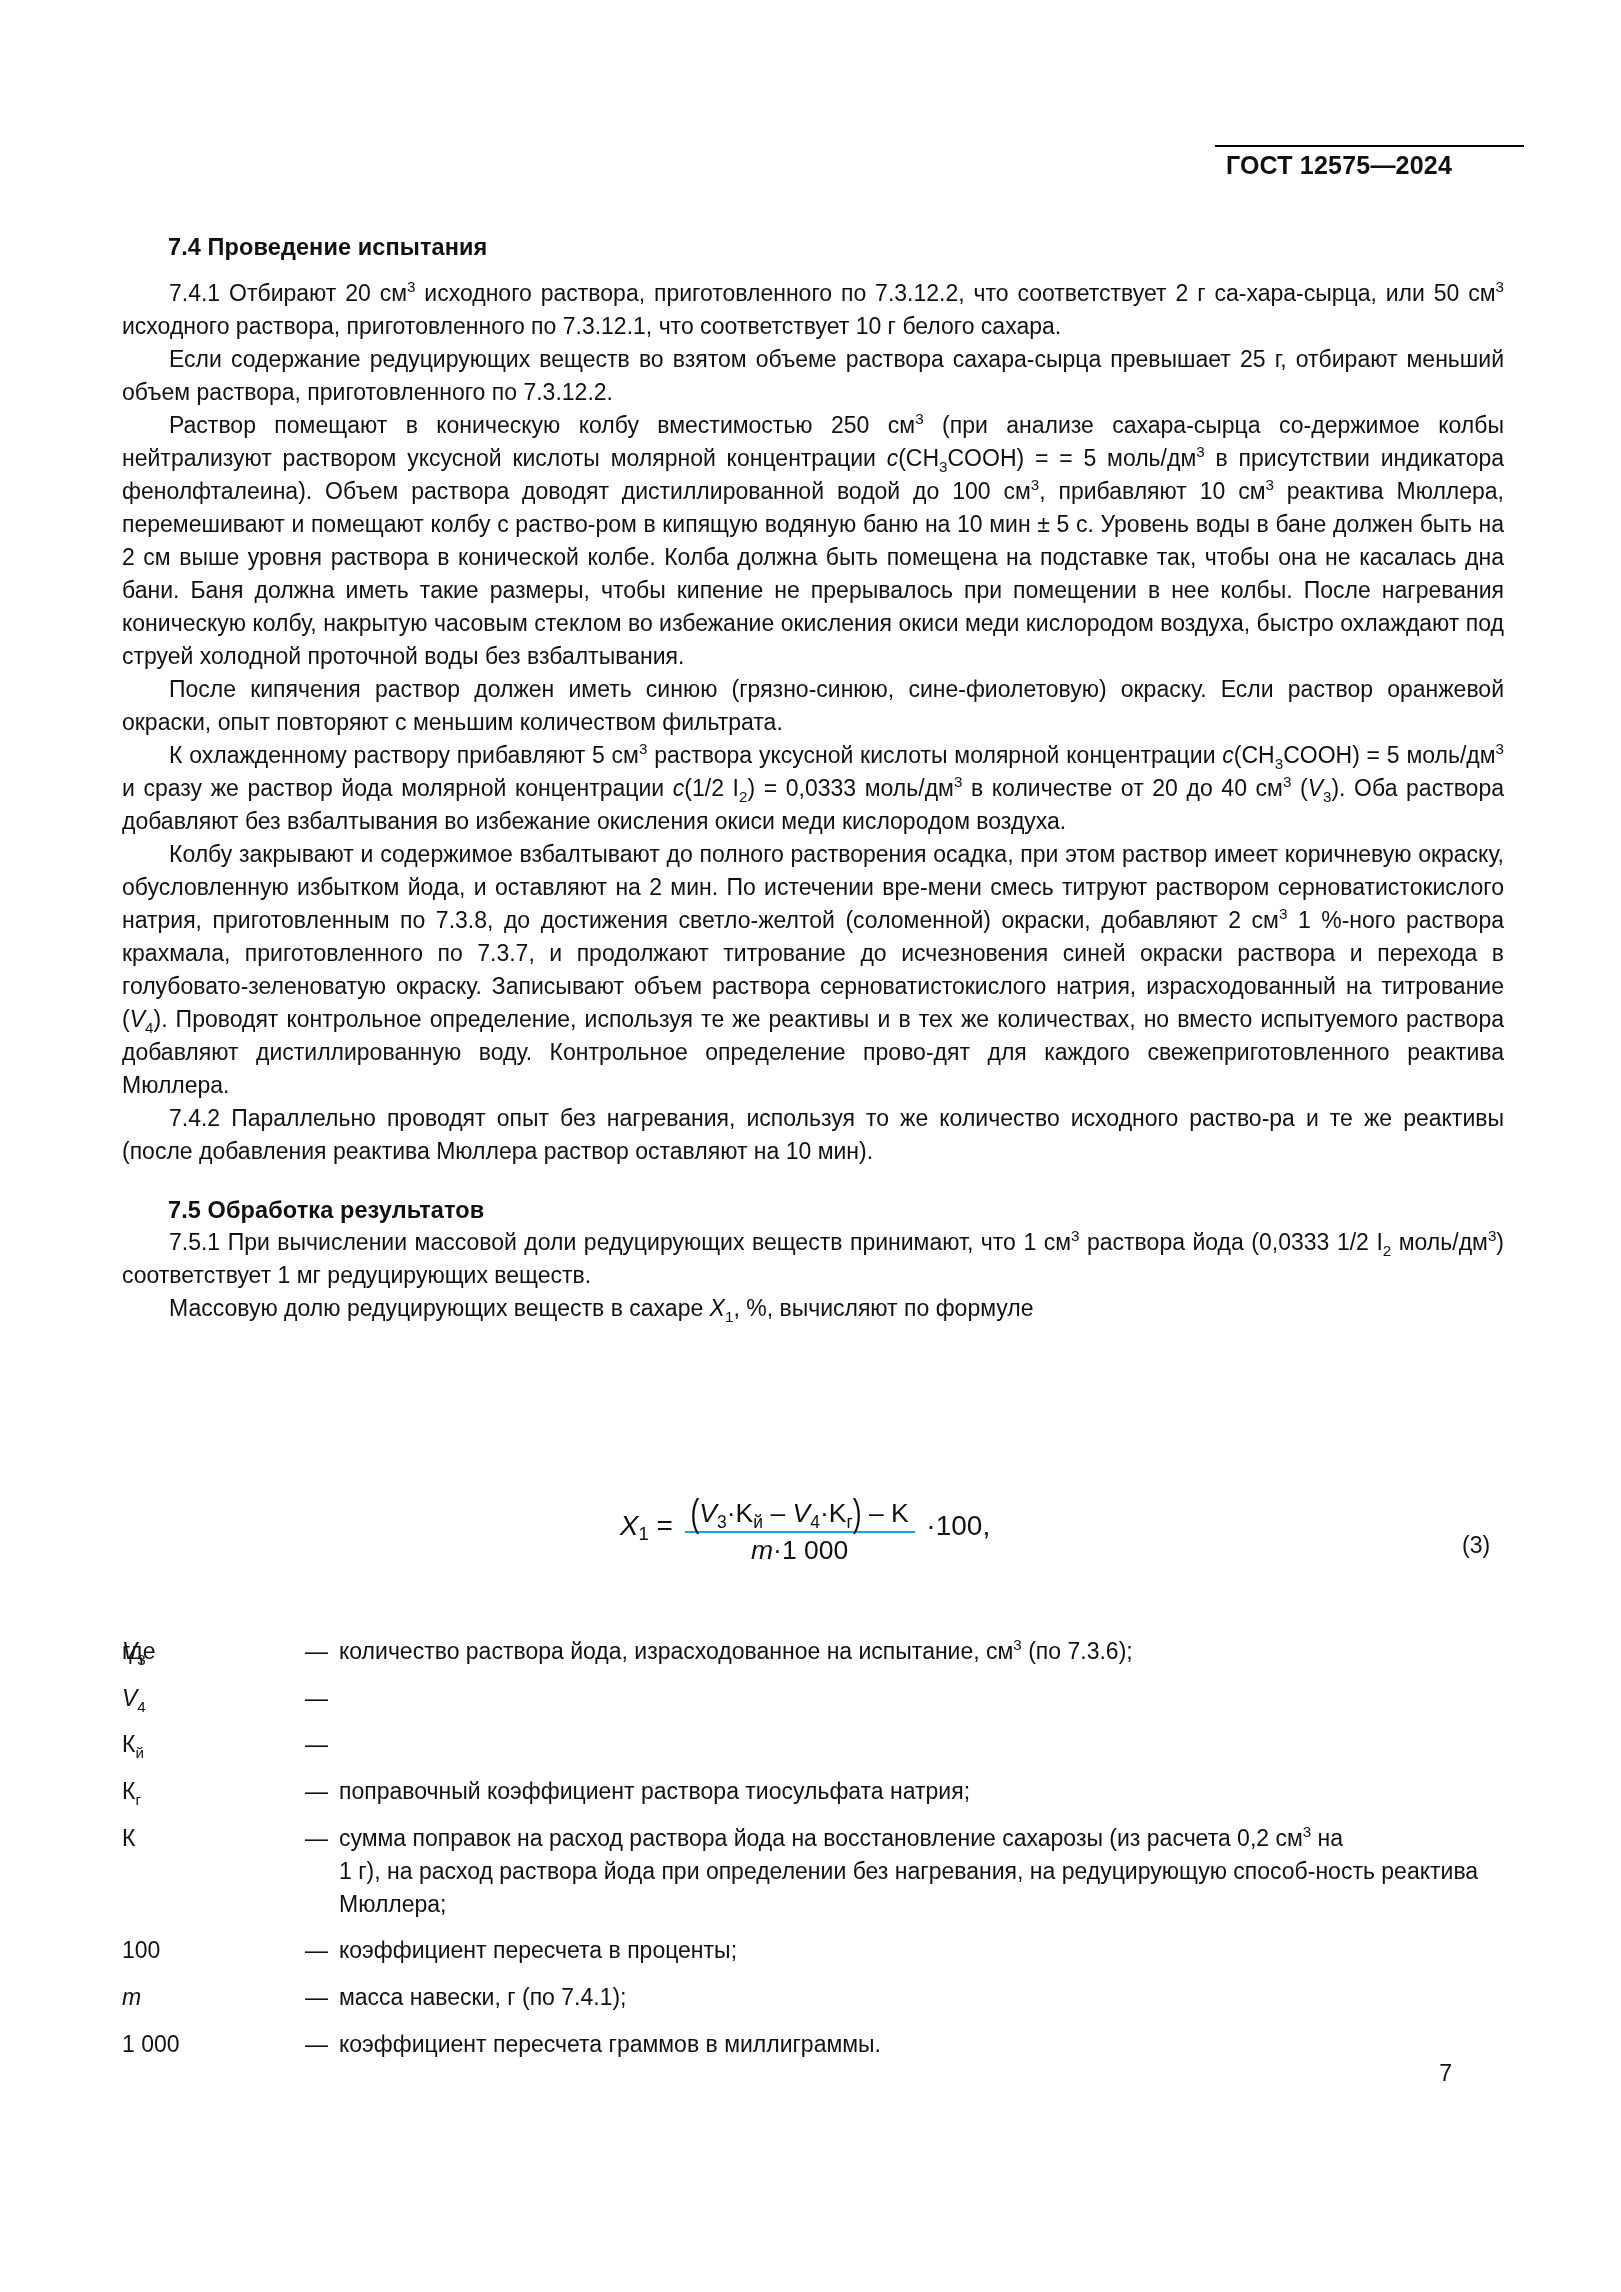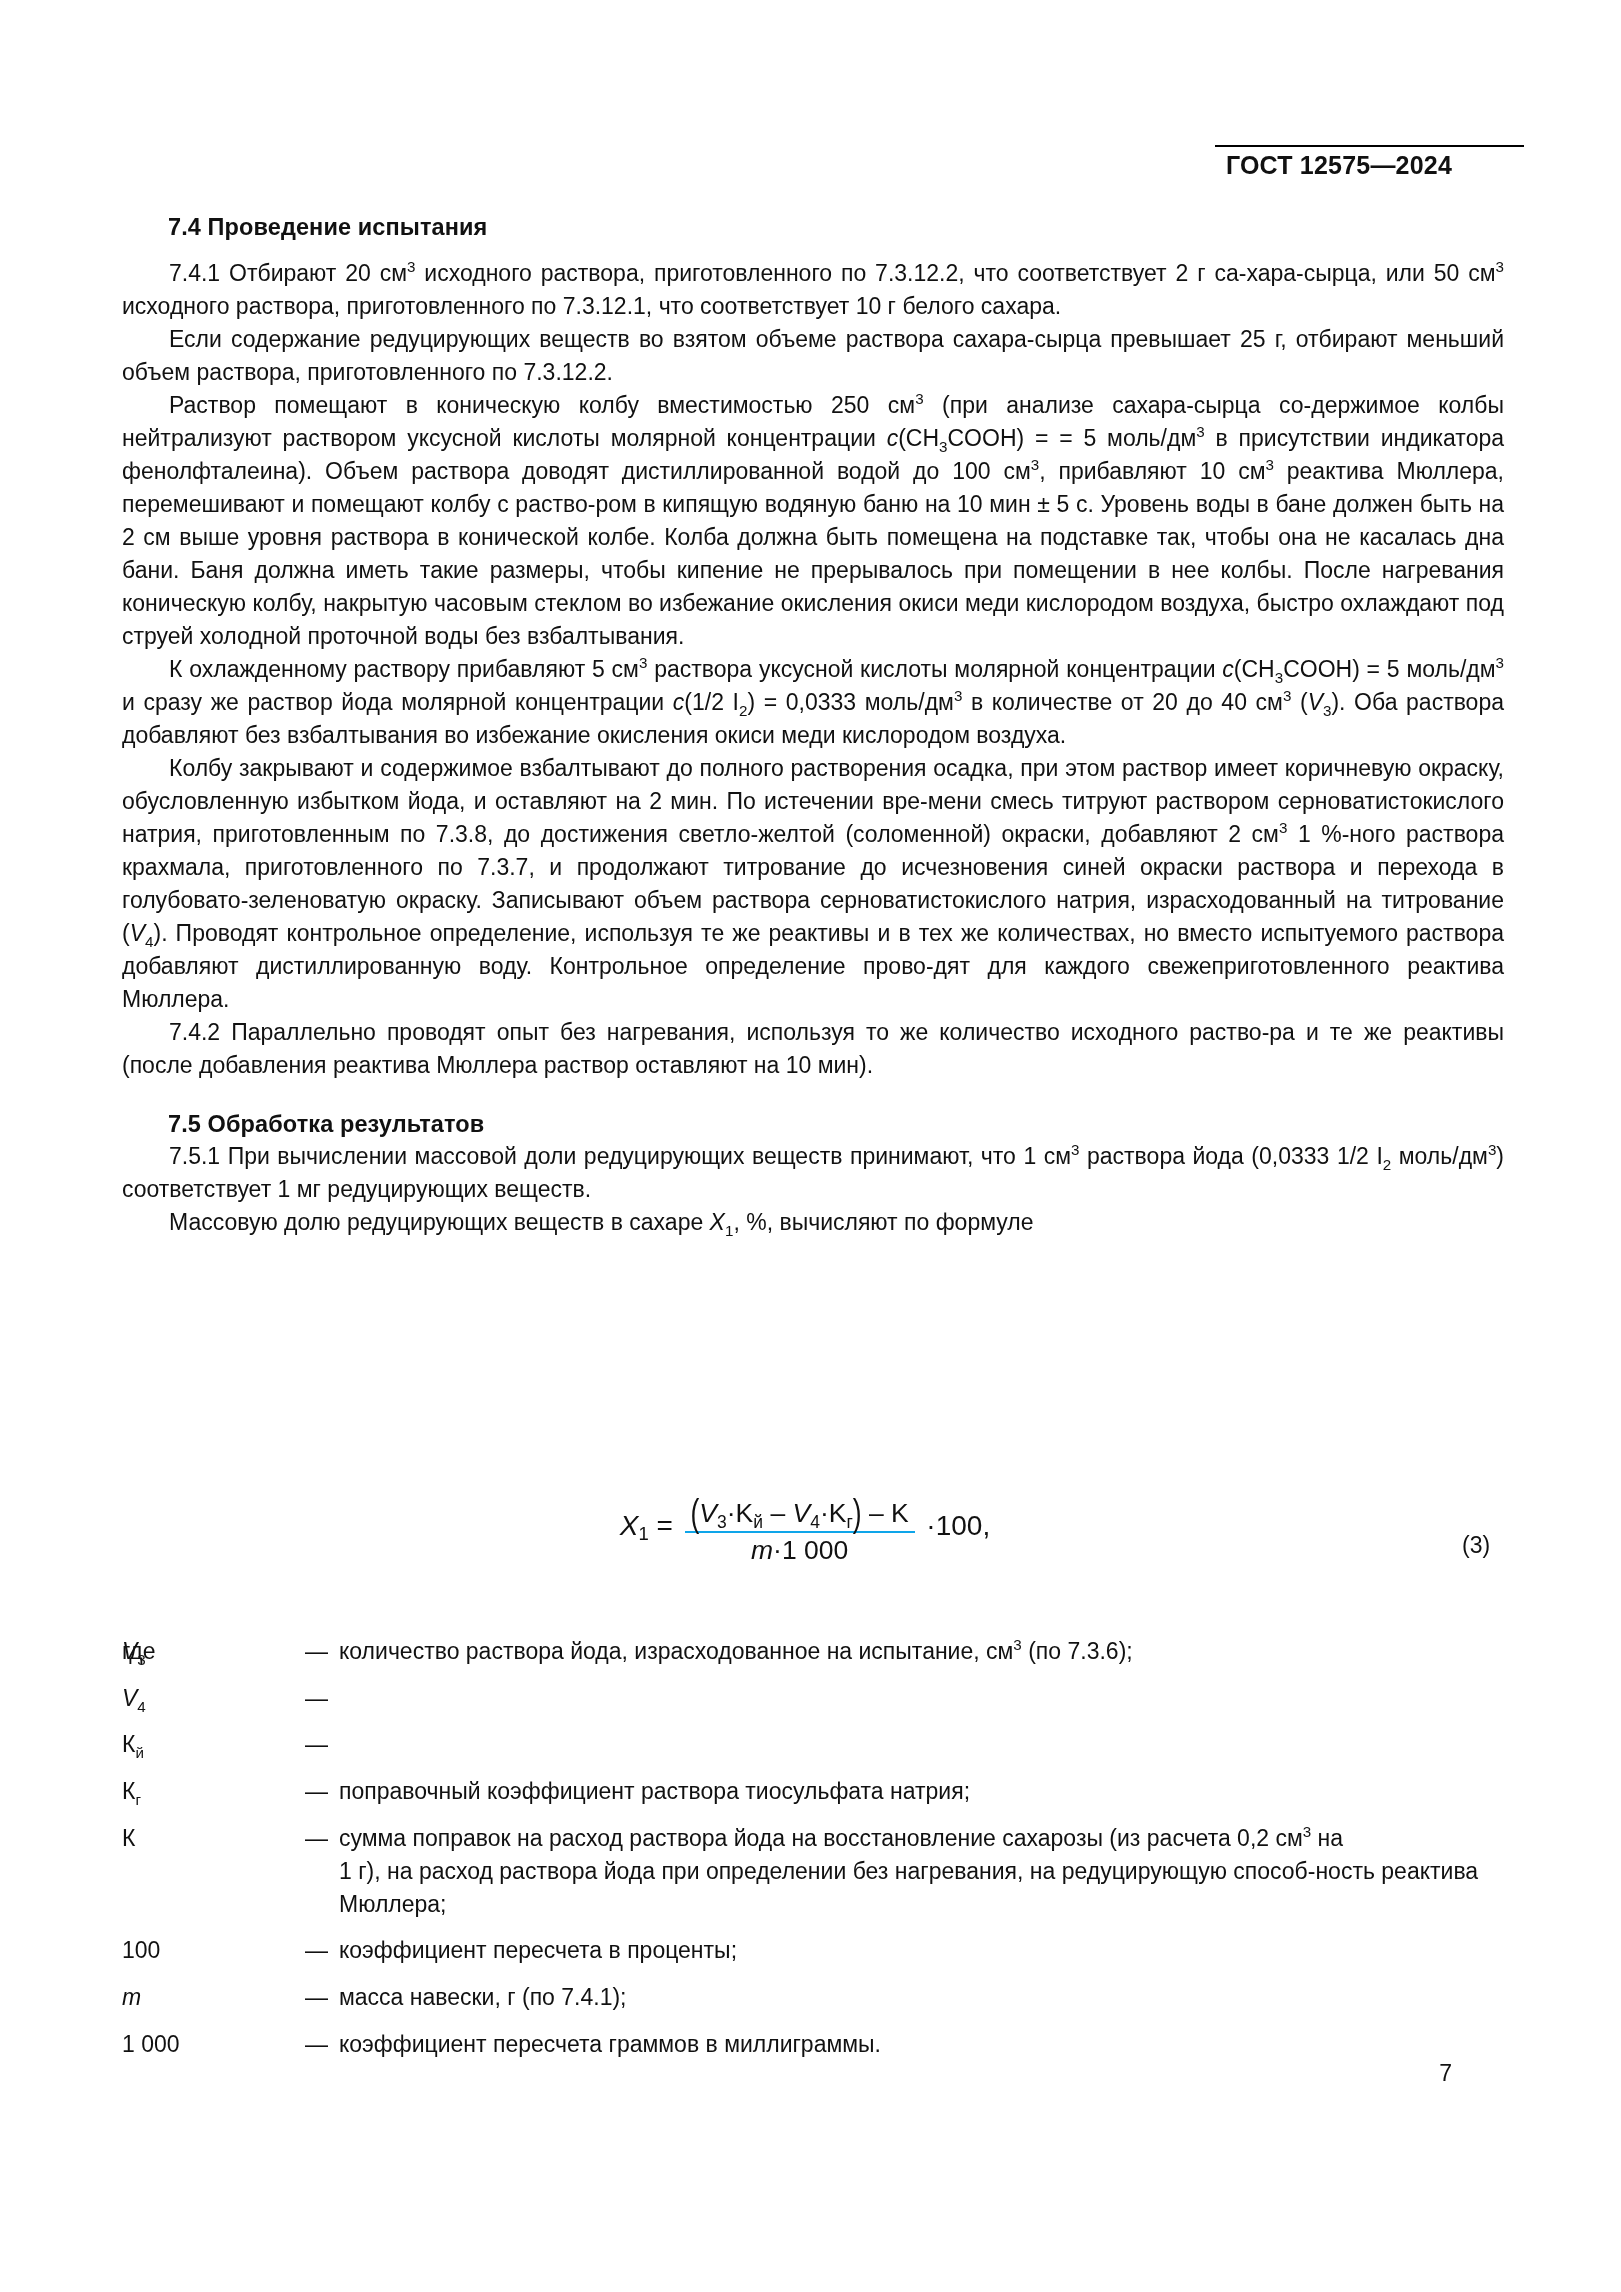--- a/index.html
+++ b/index.html
@@ -40,21 +40,21 @@
     right: 0px;
     font-size: 25px;
     font-weight: bold;
     letter-spacing: 0.2px;
     white-space: nowrap;
   }
 
   
   .content {
     position: absolute;
-    top: 214px;
+    top: 234px;
     left: 122px;
     width: 1382px;
   }
 
   h3.sec {
     font-size: 23.5px;
     font-weight: bold;
     margin: 0 0 15.7px 0;
     padding-left: 46px;
     letter-spacing: 0.1px;
@@ -192,20 +192,21 @@
   <div class="content">
 
     <h3 class="sec">7.4  Проведение испытания</h3>
 
     <p class="para ind"><span>7.4.1  Отбирают 20 см</span><sup>3</sup><span> исходного раствора, приготовленного по 7.3.12.2, что соответствует 2 г са-хара-сырца, или 50 см</span><sup>3</sup><span> исходного раствора, приготовленного по 7.3.12.1, что соответствует 10 г белого сахара.</span></p>
 
     <p class="para ind">Если содержание редуцирующих веществ во взятом объеме раствора сахара-сырца превышает 25 г, отбирают меньший объем раствора, приготовленного по 7.3.12.2.</p>
 
     <p class="para ind"><span>Раствор помещают в коническую колбу вместимостью 250 см</span><sup>3</sup><span> (при анализе сахара-сырца со-держимое колбы нейтрализуют раствором уксусной кислоты молярной концентрации </span><i>c</i><span>(CH</span><sub>3</sub><span>COOH) = = 5 моль/дм</span><sup>3</sup><span> в присутствии индикатора фенолфталеина). Объем раствора доводят дистиллированной водой до 100 см</span><sup>3</sup><span>, прибавляют 10 см</span><sup>3</sup><span> реактива Мюллера, перемешивают и помещают колбу с раство-ром в кипящую водяную баню на 10 мин ± 5 с. Уровень воды в бане должен быть на 2 см выше уровня раствора в конической колбе. Колба должна быть помещена на подставке так, чтобы она не касалась дна бани. Баня должна иметь такие размеры, чтобы кипение не прерывалось при помещении в нее колбы. После нагревания коническую колбу, накрытую часовым стеклом во избежание окисления окиси меди кислородом воздуха, быстро охлаждают под струей холодной проточной воды без взбалтывания.</span></p>
 
+    <p class="para ind">После кипячения раствор должен иметь синюю (грязно-синюю, сине-фиолетовую) окраску. Если раствор оранжевой окраски, опыт повторяют с меньшим количеством фильтрата.</p>
 
     <p class="para ind"><span>К охлажденному раствору прибавляют 5 см</span><sup>3</sup><span> раствора уксусной кислоты молярной концентрации </span><i>c</i><span>(CH</span><sub>3</sub><span>COOH) = 5 моль/дм</span><sup>3</sup><span> и сразу же раствор йода молярной концентрации </span><i>c</i><span>(1/2 I</span><sub>2</sub><span>) = 0,0333 моль/дм</span><sup>3</sup><span> в количестве от 20 до 40 см</span><sup>3</sup><span> (</span><i>V</i><sub>3</sub><span>). Оба раствора добавляют без взбалтывания во избежание окисления окиси меди кислородом воздуха.</span></p>
 
     <p class="para ind"><span>Колбу закрывают и содержимое взбалтывают до полного растворения осадка, при этом раствор имеет коричневую окраску, обусловленную избытком йода, и оставляют на 2 мин. По истечении вре-мени смесь титруют раствором серноватистокислого натрия, приготовленным по 7.3.8, до достижения светло-желтой (соломенной) окраски, добавляют 2 см</span><sup>3</sup><span> 1 %-ного раствора крахмала, приготовленного по 7.3.7, и продолжают титрование до исчезновения синей окраски раствора и перехода в голубовато-зеленоватую окраску. Записывают объем раствора серноватистокислого натрия, израсходованный на титрование (</span><i>V</i><sub>4</sub><span>). Проводят контрольное определение, используя те же реактивы и в тех же количествах, но вместо испытуемого раствора добавляют дистиллированную воду. Контрольное определение прово-дят для каждого свежеприготовленного реактива Мюллера.</span></p>
 
     <p class="para ind">7.4.2  Параллельно проводят опыт без нагревания, используя то же количество исходного раство-ра и те же реактивы (после добавления реактива Мюллера раствор оставляют на 10 мин).</p>
 
     <h3 class="sec sec-second">7.5  Обработка результатов</h3>
 
     <p class="para ind"><span>7.5.1  При вычислении массовой доли редуцирующих веществ принимают, что 1 см</span><sup>3</sup><span> раствора йода (0,0333 1/2 I</span><sub>2</sub><span> моль/дм</span><sup>3</sup><span>) соответствует 1 мг редуцирующих веществ.</span></p>

